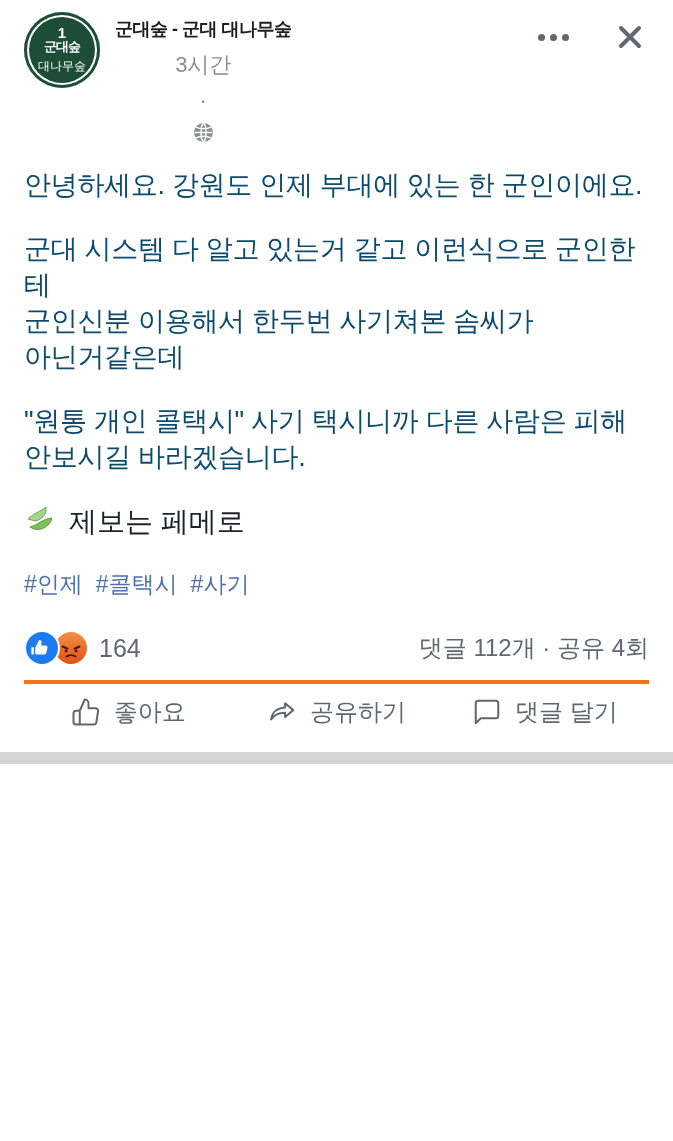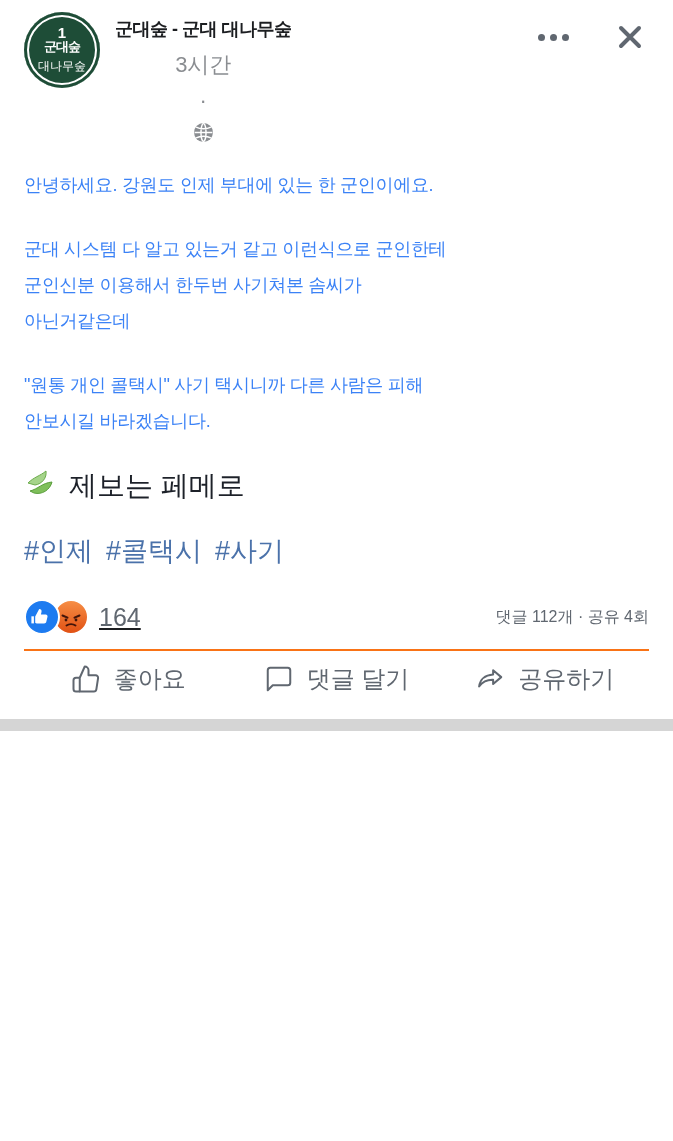--- a/index.html
+++ b/index.html
@@ -25,36 +25,36 @@
   .head-text { margin-left:15px; padding-top:5px; }
   .page-name { font-size:18px; font-weight:bold; color:#1c1e21; letter-spacing:-0.5px; }
   .meta { margin-top:9px; display:flex; align-items:center; gap:8px; color:#8a8d91; font-size:22px;flex-direction:column; }
   .head-actions { position:absolute; right:2px; top:20px; display:flex; align-items:center; gap:44px; }
   .dots { display:flex; gap:5px; padding:8px 0; cursor:pointer; }
   .dot { width:7px; height:7px; border-radius:50%; background:#606770; }
   .close-btn { background:none; border:none; cursor:pointer; line-height:0; }
 
   
   .body-text { margin-top:24px; }
-  .para { font-size:18px; line-height:36px; white-space:pre-line; margin-bottom:28px; color:#3b82f6; letter-spacing:-0.3px; }
+  .para { font-size:27px; line-height:36px; white-space:pre-line; margin-bottom:28px; color:#0c4a6e; letter-spacing:-0.3px; }
   .report { display:flex; align-items:center; gap:11px; margin-bottom:28px; font-size:28px; color:#1d2129; }
-  .hashtags { display:flex; gap:13px; font-size:27px; }
+  .hashtags { display:flex; gap:13px; font-size:23px; }
   .tag { color:#4b72aa; text-decoration:none; cursor:pointer; }
 
   
   .engagement { display:flex; justify-content:space-between; align-items:center; margin-top:30px; }
-  .reactions { display:flex; align-items:center;text-decoration:underline; }
+  .reactions { display:flex; align-items:center; }
   .rx { width:36px; height:36px; border-radius:50%; position:relative; }
   .rx-like { z-index:2; }
   .rx-angry { margin-left:-7px; z-index:1; }
   .rx-count { margin-left:10px; font-size:25px; color:#606770; }
-  .comments-shares { font-size:16px; color:#606770; }
+  .comments-shares { font-size:24px; color:#606770; }
 
   
-  .action-bar { display:flex; border-top:2px solid #f97316; margin-top:14px; }
+  .action-bar { display:flex; border-top:4px solid #f97316; margin-top:14px; }
   .action-btn {
     flex:1; display:flex; align-items:center; justify-content:center; gap:13px;
     height:56px; font-size:24px; color:#606770; background:none; border:none; cursor:pointer;
     font-family:"Liberation Sans","DejaVu Sans",sans-serif;
   }
 
   
   .band { height:12px; background:#d5d5d5; margin-top:12px; }
 </style>
 </head>
@@ -155,30 +155,30 @@
         <svg width="30" height="30" viewBox="0 0 24 24" fill="none" stroke="#606770" stroke-width="1.6" stroke-linejoin="round">
           <path d="M14 9V5a3 3 0 0 0-3-3l-4 9v11h11.28a2 2 0 0 0 2-1.7l1.38-9a2 2 0 0 0-2-2.3z"></path>
           <path d="M7 22H4a2 2 0 0 1-2-2v-7a2 2 0 0 1 2-2h3"></path>
         </svg>
       </span>
       <span>좋아요</span>
     </button>
     <button class="action-btn">
       <span style="line-height:0;">
         <svg width="30" height="30" viewBox="0 0 24 24" fill="none" stroke="#606770" stroke-width="1.6" stroke-linejoin="round">
+          <path d="M14.5 5l6.5 5.5-6.5 5.5v-3.4C9.5 12.4 6 14.3 3.3 18c.6-5.4 4.5-9.2 11.2-9.6z"></path>
+        </svg>
+      </span>
+      <span>공유하기</span>
+    </button>
+    <button class="action-btn">
+      <span style="line-height:0;">
+        <svg width="30" height="30" viewBox="0 0 24 24" fill="none" stroke="#606770" stroke-width="1.6" stroke-linejoin="round">
           <path d="M21 15a2 2 0 0 1-2 2H7l-4 4V5a2 2 0 0 1 2-2h14a2 2 0 0 1 2 2z"></path>
         </svg>
       </span>
       <span>댓글 달기</span>
-    </button>
-    <button class="action-btn">
-      <span style="line-height:0;">
-        <svg width="30" height="30" viewBox="0 0 24 24" fill="none" stroke="#606770" stroke-width="1.6" stroke-linejoin="round">
-          <path d="M14.5 5l6.5 5.5-6.5 5.5v-3.4C9.5 12.4 6 14.3 3.3 18c.6-5.4 4.5-9.2 11.2-9.6z"></path>
-        </svg>
-      </span>
-      <span>공유하기</span>
     </button>
   </div>
 
 </div>
 
 <div class="band"></div>
 
 </body></html>

